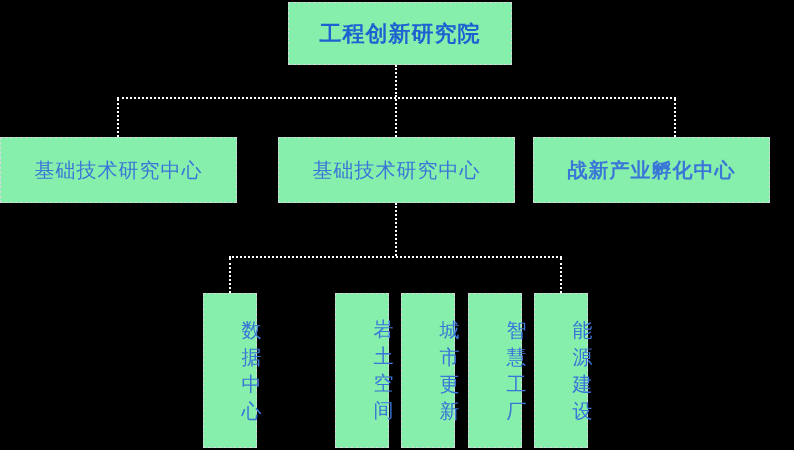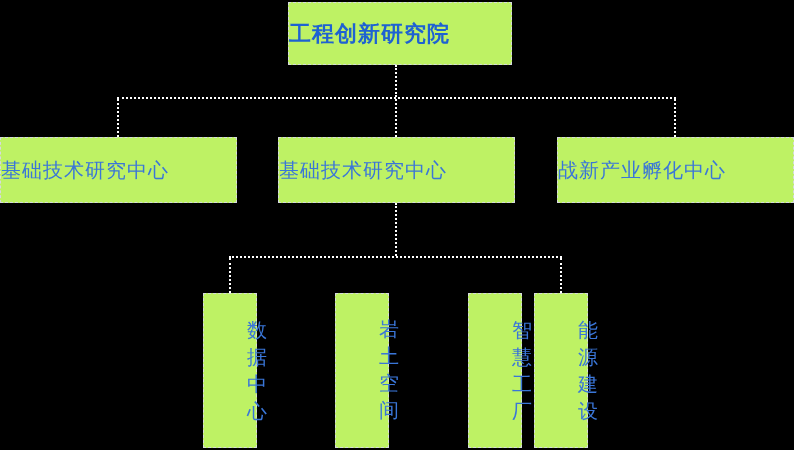--- a/index.html
+++ b/index.html
@@ -6,39 +6,40 @@
   #stage {
     position: relative;
     width: 794px;
     height: 450px;
     background: #000000;
     overflow: hidden;
     font-family: "Liberation Sans", "DejaVu Sans", sans-serif;
   }
   .node {
     position: absolute;
-    background: #bef264;
+    background: #86efac;
     border: 1px dashed #d6d9de;
     box-sizing: border-box;
     display: flex;
     align-items: center;
+    justify-content: center;
     color: #3a76d8;
   }
   .node-root {
     left: 288px; top: 2px; width: 224px; height: 63px;
     font-size: 22px; font-weight: bold; color: #1e62d2;
     letter-spacing: 1px;
   }
   .node-l2 {
     top: 137px; width: 237px; height: 66px;
     font-size: 20px; letter-spacing: 1px;
   }
   .node-l2-0 { left: 0px; }
   .node-l2-1 { left: 278px; }
-  .node-l2-2 { left: 557px; }
+  .node-l2-2 { left: 533px; font-weight: bold; }
   .node-l3 {
     top: 293px; width: 54px; height: 155px;
     font-size: 20px;
   }
   .node-l3 .vtext {
     display: block;
     width: 22px;
     line-height: 27px;
     text-align: center;
     word-break: break-all;
@@ -94,20 +95,23 @@
   <div class="conn conn-h hline-l2"></div>
   <div class="conn conn-v drop-l2-0"></div>
   <div class="conn conn-v drop-l2-1"></div>
 
   <div class="node node-l3 node-l3-0">
     <span class="vtext">数据中心</span>
   </div>
   <div class="node node-l3 node-l3-2">
     <span class="vtext">岩土空间</span>
   </div>
+  <div class="node node-l3 node-l3-3">
+    <span class="vtext">城市更新</span>
+  </div>
   <div class="node node-l3 node-l3-5">
     <span class="vtext">能源建设</span>
   </div>
   <div class="node node-l3 node-l3-4">
     <span class="vtext">智慧工厂</span>
   </div>
 
 </div>
 
 </body></html>

